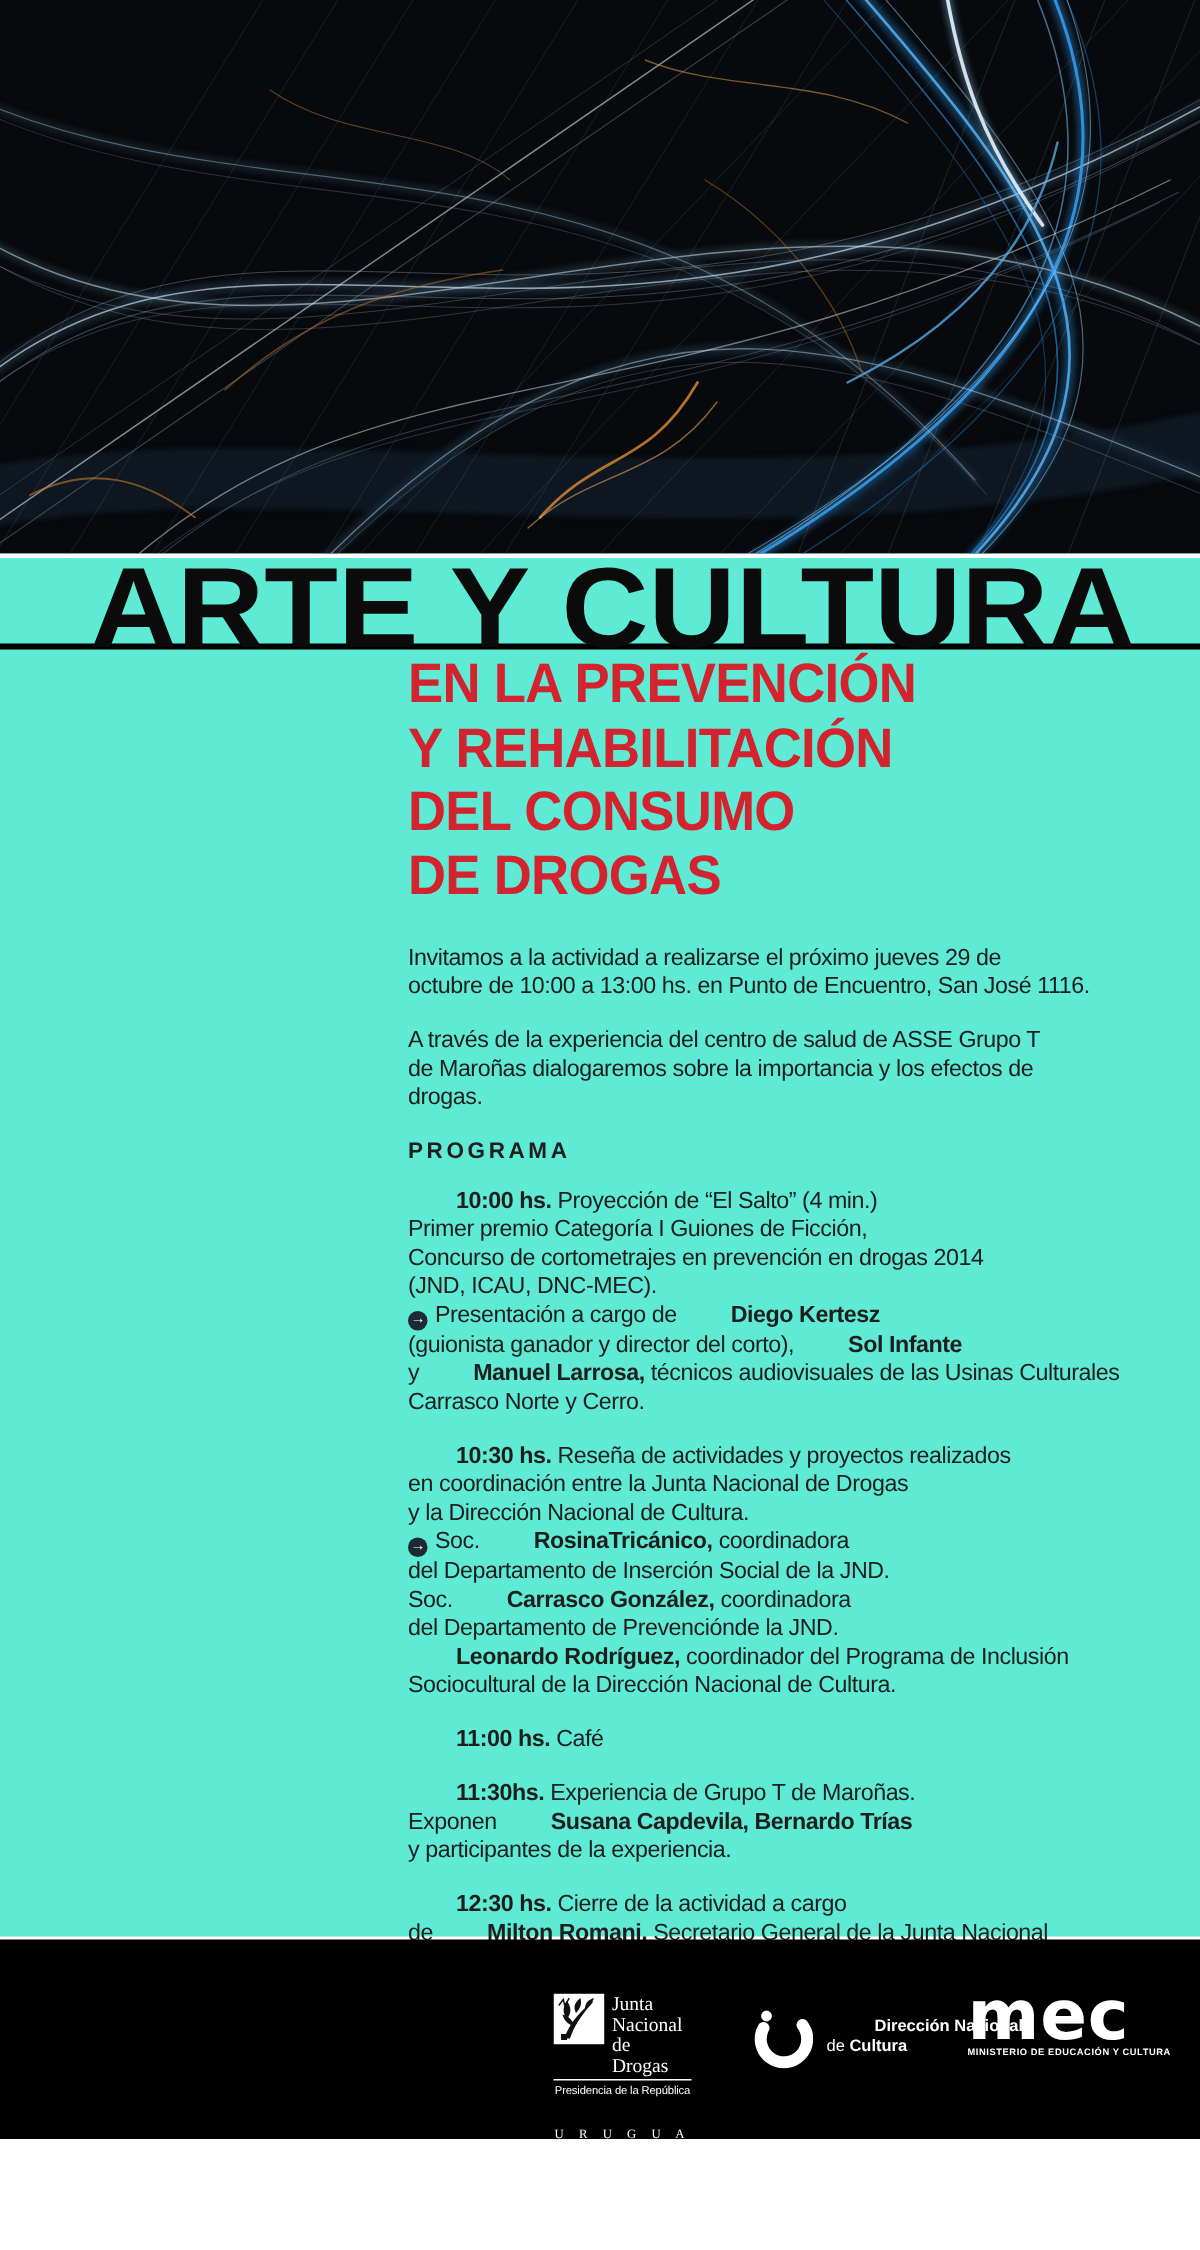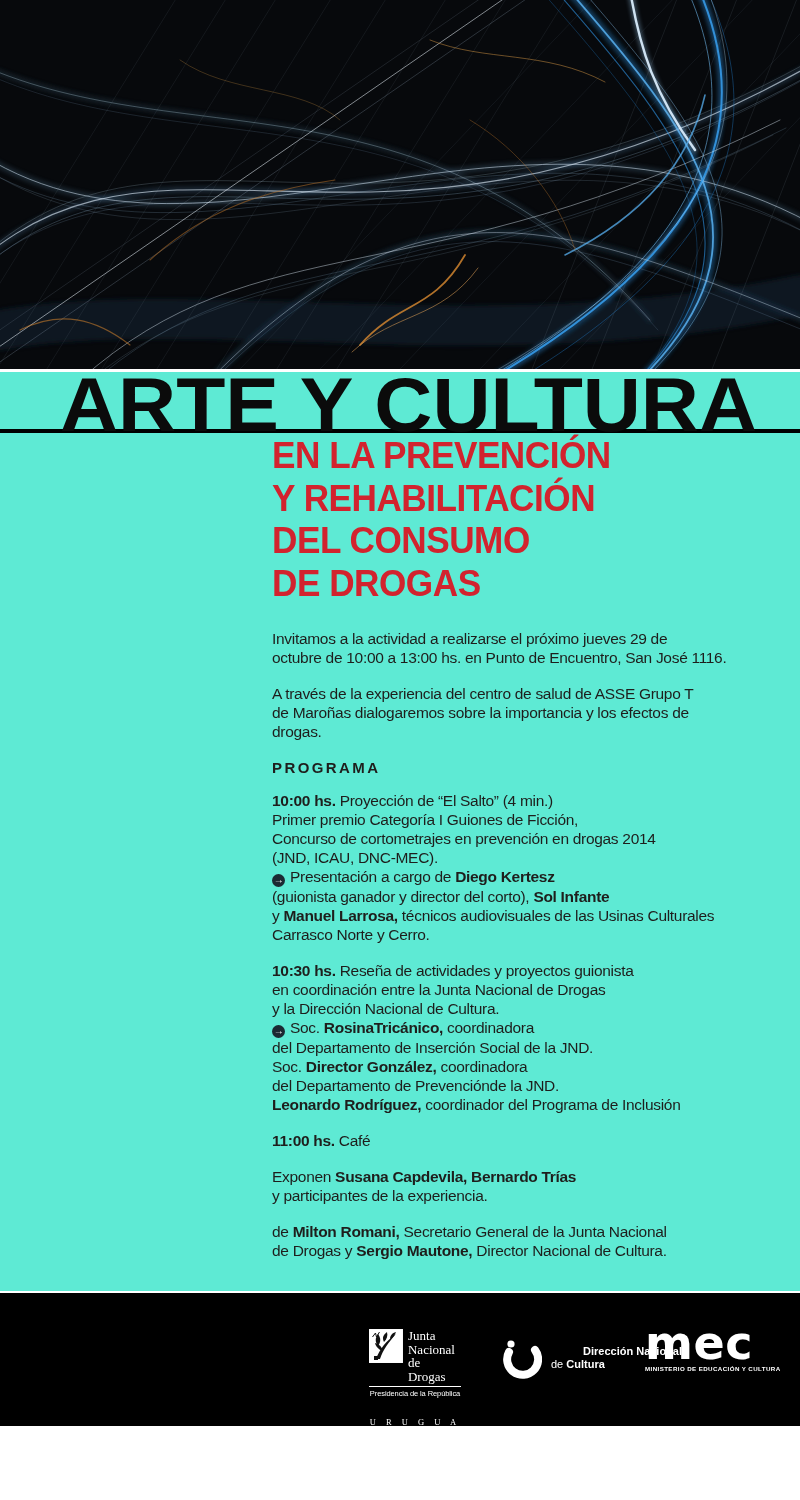--- a/index.html
+++ b/index.html
@@ -14,21 +14,21 @@
   .title-svg{position:absolute;left:0;top:1px;width:800px;height:64px;overflow:visible;}
   .title-svg text{font-family:"Liberation Sans",sans-serif;font-weight:bold;fill:#0b0b0b;}
   .subtitle{position:absolute;left:272px;top:63px;color:#d2232e;font-weight:800;
             font-size:37px;line-height:42.6px;letter-spacing:-0.5px;
             transform:scaleX(0.95);transform-origin:left top;white-space:nowrap;}
   .content{position:absolute;left:272px;top:257px;width:500px;color:#1e1e1c;
            font-size:15.5px;letter-spacing:-0.3px;}
   .content .block{margin-bottom:17px;}
   .content .block.heading{margin-bottom:14px;font-weight:bold;letter-spacing:2.4px;font-size:15px;}
   .content .tline{line-height:19px;white-space:nowrap;}
-  .content .b{font-weight:bold;}
+  .content .b{font-weight:bold;margin-left:32px;}
   .bullet{display:inline-block;width:13px;height:13px;border-radius:50%;background:#1b2a33;
           color:#fff;font-size:10px;line-height:12px;text-align:center;margin-right:5px;
           vertical-align:-1px;font-weight:bold;}
   .gap2{height:2px;background:#fff;}
   
   .footer{position:relative;height:133px;background:#000;color:#fff;}
   .logo-jnd{position:absolute;left:369px;top:36px;width:92px;}
   .jnd-top{display:flex;justify-content:flex-end;}
   .jnd-text{margin-left:5px;font-family:"Liberation Serif",serif;font-size:13px;line-height:13.5px;}
   .jnd-divider{border:none;border-top:1px solid #fff;margin:3px 0 2px 0;}
@@ -169,37 +169,40 @@
           <div class="tline"><span class="b">10:00 hs.</span><span> Proyección de “El Salto” (4 min.)</span></div>
           <div class="tline"><span>Primer premio Categoría I Guiones de Ficción,</span></div>
           <div class="tline"><span>Concurso de cortometrajes en prevención en drogas 2014</span></div>
           <div class="tline"><span>(JND, ICAU, DNC-MEC).</span></div>
           <div class="tline"><span class="bullet">→</span><span>Presentación a cargo de </span><span class="b">Diego Kertesz</span></div>
           <div class="tline"><span>(guionista ganador y director del corto), </span><span class="b">Sol Infante</span></div>
           <div class="tline"><span>y </span><span class="b">Manuel Larrosa,</span><span> técnicos audiovisuales de las Usinas Culturales</span></div>
           <div class="tline"><span>Carrasco Norte y Cerro.</span></div>
         </div>
         <div class="block">
-          <div class="tline"><span class="b">10:30 hs.</span><span> Reseña de actividades y proyectos guionista</span></div>
+          <div class="tline"><span class="b">10:30 hs.</span><span> Reseña de actividades y proyectos realizados</span></div>
           <div class="tline"><span>en coordinación entre la Junta Nacional de Drogas</span></div>
           <div class="tline"><span>y la Dirección Nacional de Cultura.</span></div>
           <div class="tline"><span class="bullet">→</span><span>Soc. </span><span class="b">RosinaTricánico,</span><span> coordinadora</span></div>
           <div class="tline"><span>del Departamento de Inserción Social de la JND.</span></div>
-          <div class="tline"><span>Soc. </span><span class="b">Director González,</span><span> coordinadora</span></div>
+          <div class="tline"><span>Soc. </span><span class="b">Carrasco González,</span><span> coordinadora</span></div>
           <div class="tline"><span>del Departamento de Prevenciónde la JND.</span></div>
           <div class="tline"><span class="b">Leonardo Rodríguez,</span><span> coordinador del Programa de Inclusión</span></div>
+          <div class="tline"><span>Sociocultural de la Dirección Nacional de Cultura.</span></div>
         </div>
         <div class="block">
           <div class="tline"><span class="b">11:00 hs.</span><span> Café</span></div>
         </div>
         <div class="block">
+          <div class="tline"><span class="b">11:30hs.</span><span> Experiencia de Grupo T de Maroñas.</span></div>
           <div class="tline"><span>Exponen </span><span class="b">Susana Capdevila, Bernardo Trías</span></div>
           <div class="tline"><span>y participantes de la experiencia.</span></div>
         </div>
         <div class="block">
+          <div class="tline"><span class="b">12:30 hs.</span><span> Cierre de la actividad a cargo</span></div>
           <div class="tline"><span>de </span><span class="b">Milton Romani,</span><span> Secretario General de la Junta Nacional</span></div>
           <div class="tline"><span>de Drogas y </span><span class="b">Sergio Mautone,</span><span> Director Nacional de Cultura.</span></div>
         </div>
       </div>
   </div>
 
   <div class="gap2"></div>
 
   <div class="footer">
 

